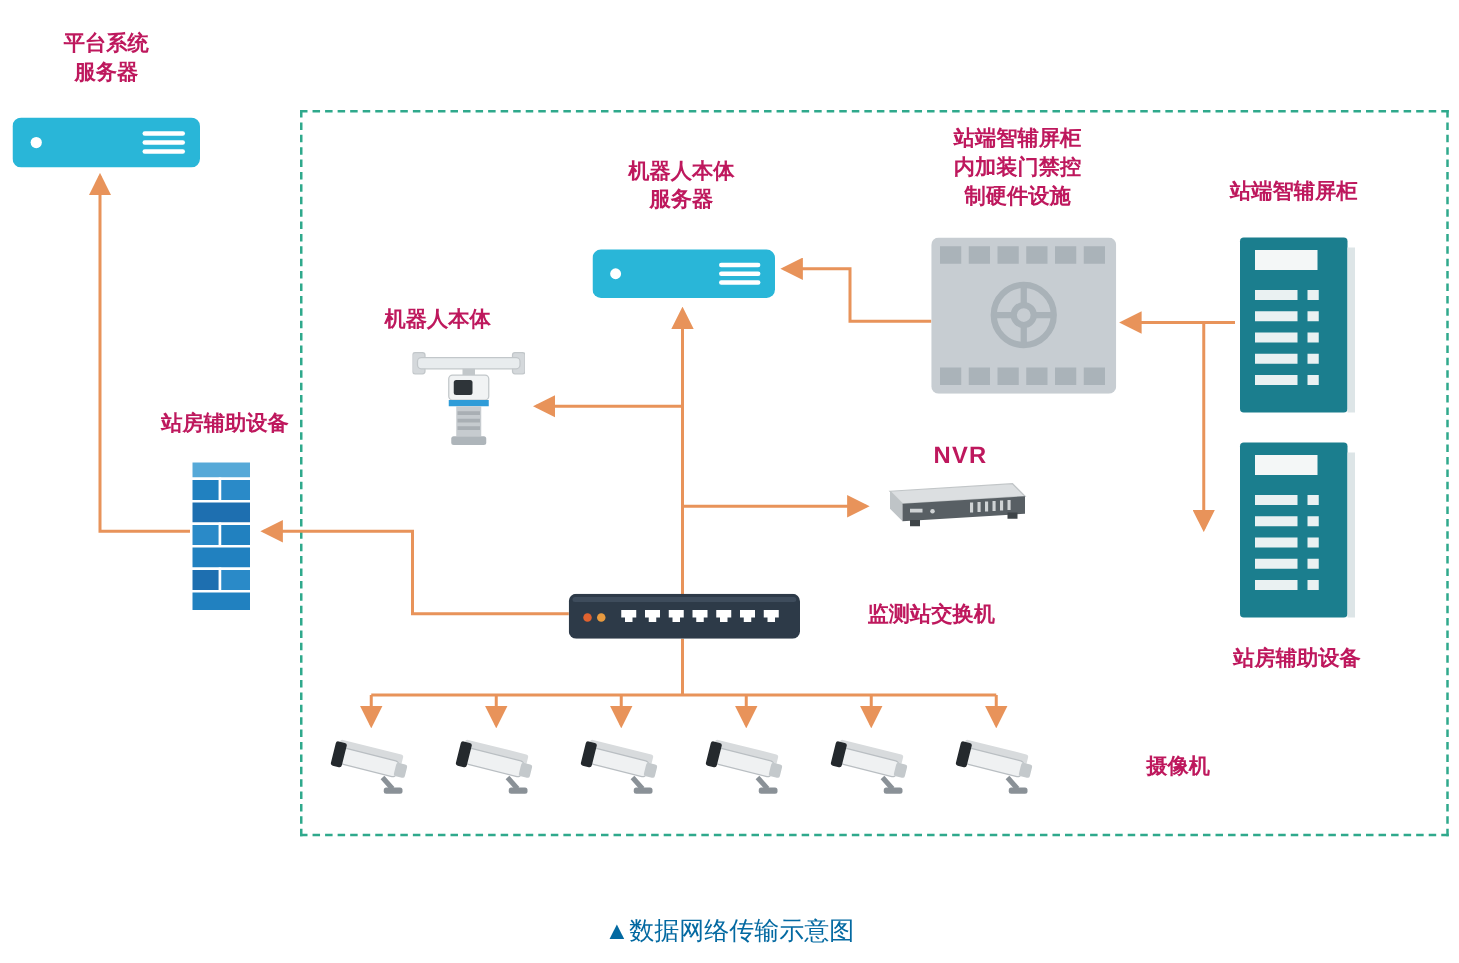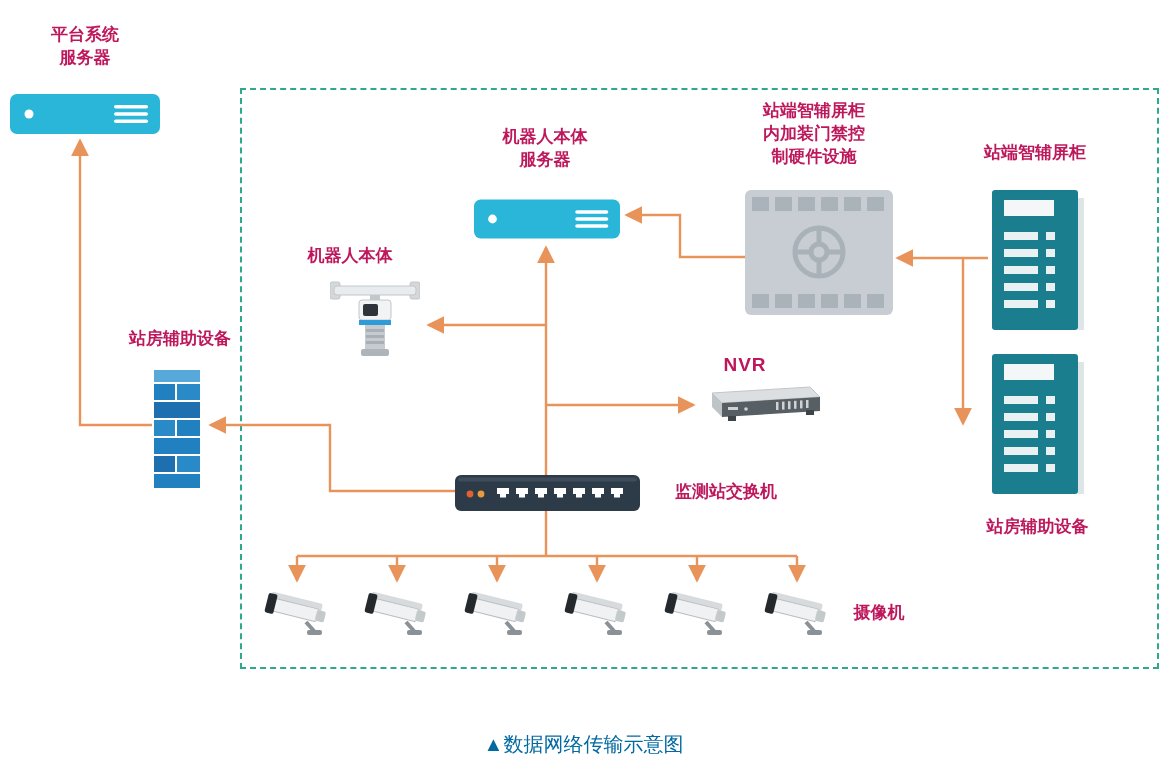--- a/index.html
+++ b/index.html
@@ -2,21 +2,21 @@
 <html><head>
 <meta charset="utf-8">
 <style>
   html,body{margin:0;padding:0;background:#ffffff;}
   body{font-family:"Liberation Sans","DejaVu Sans",sans-serif;}
   #canvas{position:relative;width:1167px;height:770px;background:#ffffff;overflow:hidden;}
   .edges{position:absolute;left:0;top:0;width:1167px;height:770px;pointer-events:none;z-index:1;}
   .boundary{position:absolute;left:240px;top:88px;width:915px;height:577px;border:2px dashed #2FA98C;z-index:0;}
   .node{position:absolute;z-index:2;}
   .label{position:absolute;z-index:3;font-weight:bold;font-size:17px;line-height:1.35;color:#be185d;white-space:pre-line;text-align:center;}
-  .label.left{text-align:center;}
+  .label.left{text-align:right;}
   .nvr-label{font-size:19px;letter-spacing:1px;}
   .caption{position:absolute;left:0;top:731px;width:1167px;text-align:center;font-size:20px;color:#0369a1;z-index:3;}
   svg{display:block;}
 </style>
 </head>
 <body>
 
 <div id="canvas">
 
   <div class="boundary"></div>
@@ -312,17 +312,17 @@
           <rect x="6" y="12" width="52" height="9" rx="2" fill="#D8DBDD"></rect>
           <rect x="10" y="18" width="46" height="13" rx="3" fill="#EFF1F2" stroke="#B9BEC2"></rect>
           <rect x="3" y="14" width="9" height="20" rx="2" fill="#24292D"></rect>
           <rect x="54" y="19" width="9" height="11" rx="2" fill="#C4C9CC"></rect>
         </g>
         <path d="M44 36 L52 45" stroke="#8A9197" stroke-width="4" fill="none"></path>
         <rect x="45" y="44" width="15" height="5" rx="2" fill="#8A9197"></rect>
       </svg>
     </span>
   </div>
-  <div class="label left" style="left:824px;top:602px;width:110px;">摄像机</div>
+  <div class="label left" style="left:858px;top:602px;width:110px;">摄像机</div>
 
   <div class="caption">▲数据网络传输示意图</div>
 
 </div>
 
 </body></html>

